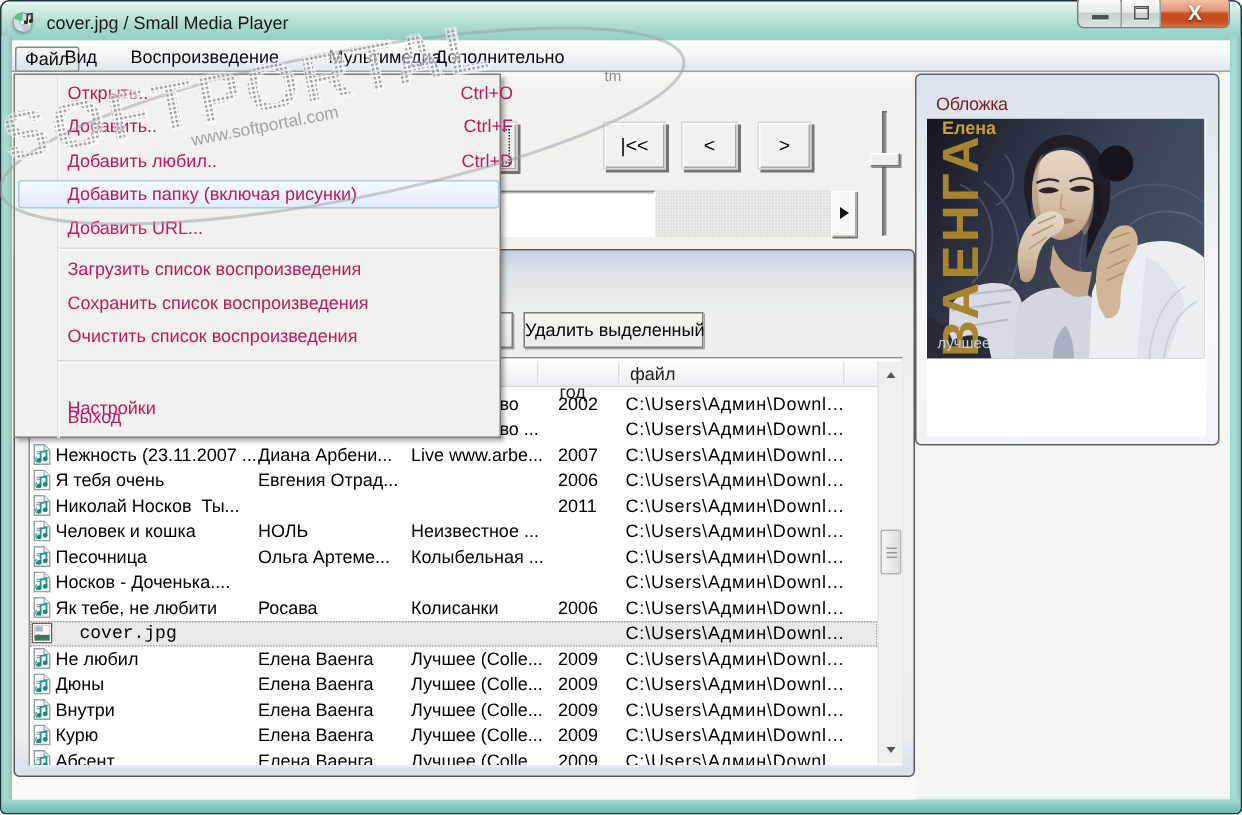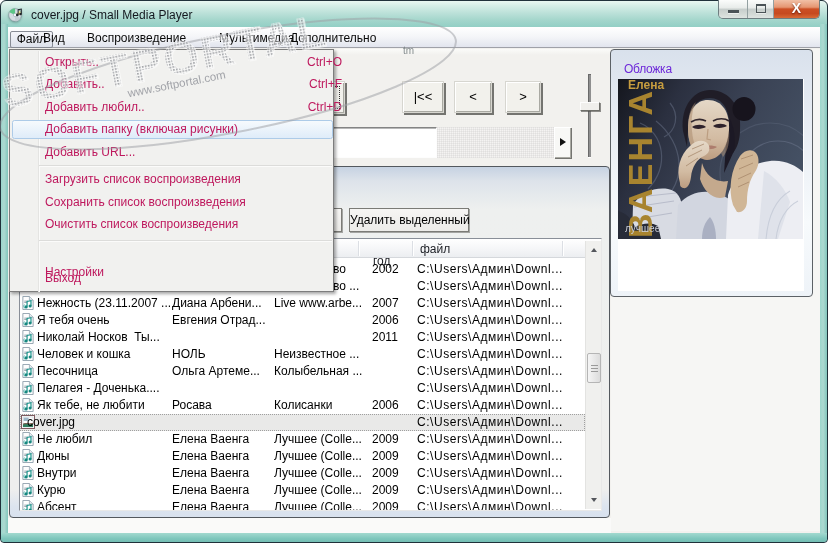--- a/index.html
+++ b/index.html
@@ -22,21 +22,21 @@
 #wb-max .g { position:absolute; left:8px; top:4px; width:10px; height:9px; border:1.5px solid #4b5357; box-shadow:inset 0 1px 0 #4b5357, 0 1px 0 rgba(255,255,255,.5); }
 #wb-close .g { position:absolute; left:0; top:0px; width:100%; text-align:center; color:#fff; font-size:14px; font-weight:bold; text-shadow:0 1px 2px rgba(60,10,0,.7); }
 
 #client { left:8px; top:27px; width:812px; height:506px; background:#f2f1ee; }
 
 #menubar { left:0; top:0; width:812px; height:21px; background:linear-gradient(#ffffff 0%, #f4f5f8 50%, #e2e5ee 100%); border-bottom:1px solid #9fa1a8; }
 .mitem { position:absolute; top:4px; font-size:12px; color:#0a0a0a; }
 #m-file { left:2px; top:3.5px; width:43px; height:17px; border:1px solid #878b94; border-radius:2px; background:linear-gradient(#f4f5f9,#dde1eb); text-align:center; line-height:15px; font-size:12px; }
 
 #coverpanel { left:602px; top:22px; width:203px; height:248px; border:1px solid #5c6166; border-radius:4px; background:linear-gradient(#d9e1ec 0%, #e8edf4 30%, #f7fafc 70%, #eef3f8 100%); }
-#coverlabel { left:616px; top:35px; font-size:12px; letter-spacing:-0.25px; color:#6d28d9; }
+#coverlabel { left:616px; top:35px; font-size:12px; letter-spacing:-0.25px; color:#7f1d1d; }
 #whitebox { left:610px; top:52px; width:186px; height:212px; background:#fff; }
 
 .btn3d { position:absolute; background:#f2f1ec; box-shadow:inset 1px 1px 0 #ffffff, inset -1px -1px 0 #a9a9a2, 2px 2px 0 rgba(73,74,70,.75); border:1px solid #d7d6d0; }
 #b-hid { left:288px; top:54px; width:49px; height:33px; }
 #b-hid .focus { position:absolute; left:4px; top:4px; right:4px; bottom:4px; border:1px dotted #333; }
 #b-prev { left:394px; top:54px; width:42px; height:32px; font-size:13px; text-align:center; line-height:30px; }
 #b-back { left:446px; top:54px; width:38px; height:32px; font-size:13px; text-align:center; line-height:30px; }
 #b-fwd  { left:497px; top:54px; width:36px; height:32px; font-size:13px; text-align:center; line-height:30px; }
 #seekbox { left:6px; top:100px; width:423px; height:31px; background:#fff; border:1px solid; border-color:#848484 #fdfdfd #fdfdfd #848484; box-shadow:inset 1px 1px 0 #b8b8b8; }
 #seektrack { left:429px; top:100px; width:117px; height:31px; background:#f4f3f2;
@@ -233,21 +233,21 @@
         <div class="row" style="top:119px;">
           <svg class="ric" viewBox="0 0 14 15">
             <path d="M1.5 0.5 H8.5 L12.5 4.5 V14.5 H1.5 Z" fill="#fefefe" stroke="#90a0ac" stroke-width="1"></path>
             <path d="M8.5 0.5 V4.5 H12.5" fill="#e8eef2" stroke="#90a0ac" stroke-width="0.8"></path>
             <path d="M3 5.5 H7 M3 7 H6" stroke="#7a8894" stroke-width="0.8"></path>
             <path d="M6 11.5 V5.8 L10.2 5 V10.5" stroke="#1f968e" stroke-width="1.3" fill="none"></path>
             <circle cx="5" cy="11.7" r="1.7" fill="#17877f"></circle>
             <circle cx="9.3" cy="10.7" r="1.7" fill="#17877f"></circle>
             <path d="M3.2 9.2 C2.2 10.4 2.4 12.4 3.8 13.2" stroke="#2aa39a" stroke-width="0.9" fill="none"></path>
           </svg>
-          <span class="c" style="left:17px;">Пелагея - Доченька....</span>
+          <span class="c" style="left:17px;">Носков - Доченька....</span>
           <span class="c c5">C:\Users\Админ\Downl...</span>
         </div>
         <div class="row" style="top:136px;">
           <svg class="ric" viewBox="0 0 14 15">
             <path d="M1.5 0.5 H8.5 L12.5 4.5 V14.5 H1.5 Z" fill="#fefefe" stroke="#90a0ac" stroke-width="1"></path>
             <path d="M8.5 0.5 V4.5 H12.5" fill="#e8eef2" stroke="#90a0ac" stroke-width="0.8"></path>
             <path d="M3 5.5 H7 M3 7 H6" stroke="#7a8894" stroke-width="0.8"></path>
             <path d="M6 11.5 V5.8 L10.2 5 V10.5" stroke="#1f968e" stroke-width="1.3" fill="none"></path>
             <circle cx="5" cy="11.7" r="1.7" fill="#17877f"></circle>
             <circle cx="9.3" cy="10.7" r="1.7" fill="#17877f"></circle>
@@ -260,21 +260,21 @@
           <span class="c c5">C:\Users\Админ\Downl...</span>
         </div>
         <div class="row" style="top:153px;background:#e9e9e8;outline:1px dotted #9f9f9f;outline-offset:-1px;">
           <svg class="ric" viewBox="0 0 14 14">
             <rect x="0.5" y="0.5" width="13" height="13" fill="#fdfdfd" stroke="#7e5a5e" stroke-width="1"></rect>
             <rect x="2" y="2" width="10" height="10" fill="#fff" stroke="#c8cdd2" stroke-width="0.6"></rect>
             <path d="M2 9 C4 7.5 6 8 8 9 L12 8.2 V12 H2 Z" fill="#2e7d5e"></path>
             <path d="M2 9.2 C4.5 8.2 7 8.8 12 8.6" stroke="#8a5a50" stroke-width="0.9" fill="none"></path>
             <rect x="2.6" y="2.6" width="5" height="3.4" fill="#9fb8c8"></rect>
           </svg>
-          <span class="c" style="left:7px;">cover.jpg</span>
+          <span class="c" style="left:33px;font-family:Liberation Mono, monospace;">cover.jpg</span>
           <span class="c c5">C:\Users\Админ\Downl...</span>
         </div>
         <div class="row" style="top:170px;">
           <svg class="ric" viewBox="0 0 14 15">
             <path d="M1.5 0.5 H8.5 L12.5 4.5 V14.5 H1.5 Z" fill="#fefefe" stroke="#90a0ac" stroke-width="1"></path>
             <path d="M8.5 0.5 V4.5 H12.5" fill="#e8eef2" stroke="#90a0ac" stroke-width="0.8"></path>
             <path d="M3 5.5 H7 M3 7 H6" stroke="#7a8894" stroke-width="0.8"></path>
             <path d="M6 11.5 V5.8 L10.2 5 V10.5" stroke="#1f968e" stroke-width="1.3" fill="none"></path>
             <circle cx="5" cy="11.7" r="1.7" fill="#17877f"></circle>
             <circle cx="9.3" cy="10.7" r="1.7" fill="#17877f"></circle>

